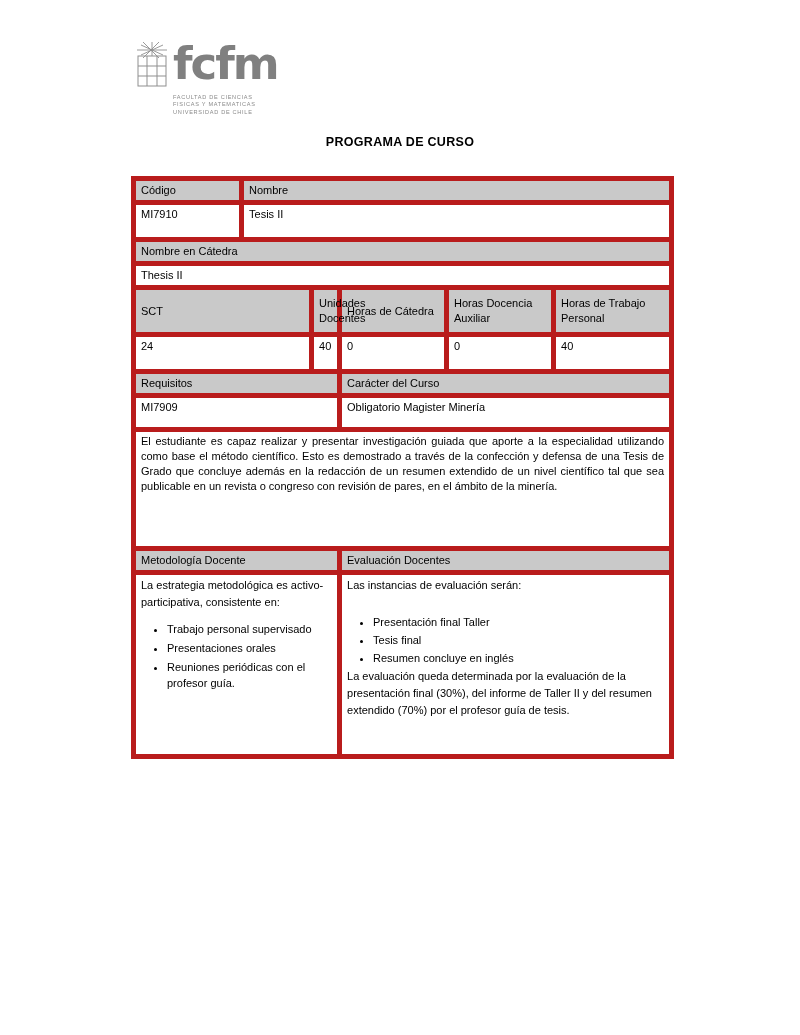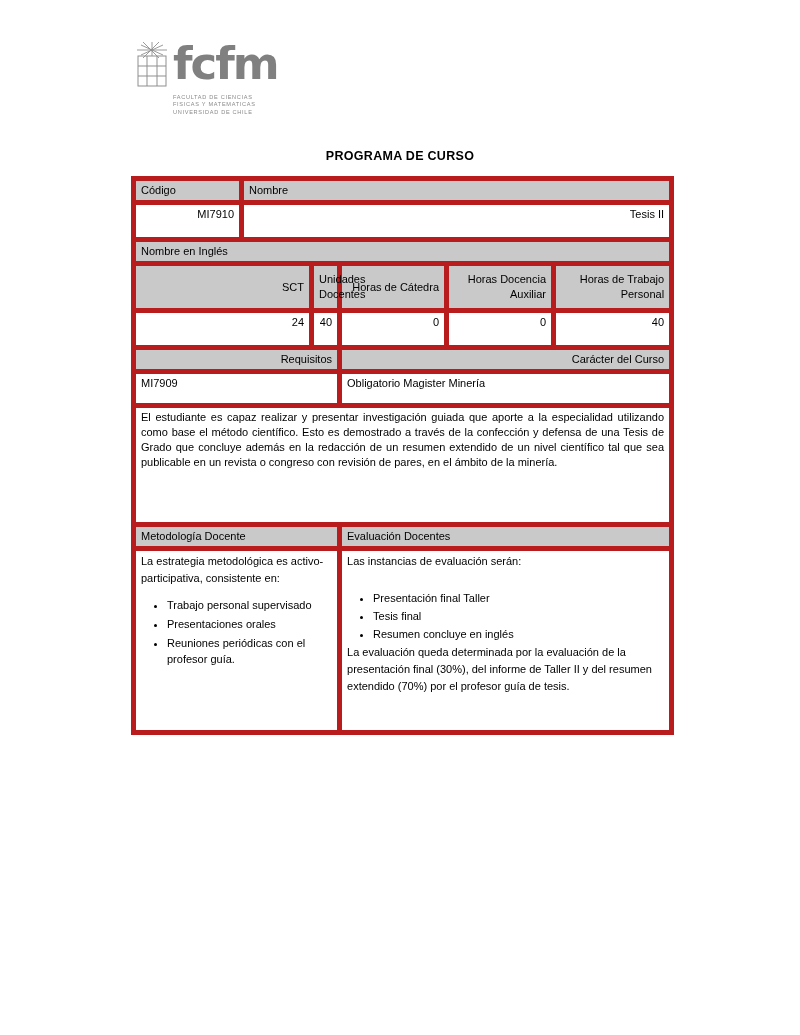--- a/index.html
+++ b/index.html
@@ -57,21 +57,21 @@
     letter-spacing: 0.7px;
     color: #8a8a8a;
     line-height: 7.4px;
     text-transform: uppercase;
   }
 
   
   .doc-title {
     position: absolute;
     left: 0;
-    top: 149px;
+    top: 135px;
     width: 800px;
     text-align: center;
     font-family: "Liberation Sans", sans-serif;
     font-size: 12.5px;
     font-weight: bold;
     letter-spacing: 0.3px;
   }
 
   
   .tbl {
@@ -86,21 +86,21 @@
   }
   .tbl td {
     border: 5px solid #b91c1c;
     padding: 2px 5px;
     vertical-align: top;
     line-height: 15px;
   }
   .hdr {
     background: #c9c9c9;
   }
-  .ctr { text-align: right; }
+  .ctr { text-align: left; }
   .just { text-align: justify; }
   .pad-cell { padding: 4px 6px 6px 6px; }
 
   ul.bullets {
     margin: 10px 0 4px 0;
     padding-left: 26px;
   }
   ul.bullets li {
     margin-bottom: 3px;
     line-height: 16px;
@@ -168,23 +168,26 @@
       <td class="hdr" colspan="2">Código</td>
       <td class="hdr" colspan="5">Nombre</td>
     </tr>
 
     <tr>
       <td class="ctr" colspan="2" style="height:28px">MI7910</td>
       <td class="ctr" colspan="5">Tesis II</td>
     </tr>
 
     <tr>
-      <td class="hdr" colspan="7">Nombre en Inglés</td>
-    </tr>
-
+      <td class="hdr" colspan="7">Nombre en Cátedra</td>
+    </tr>
+
+    <tr>
+      <td colspan="7">Thesis II</td>
+    </tr>
 
     <tr>
       <td class="hdr ctr" colspan="3" style="height:38px; vertical-align:middle">SCT</td>
       <td class="hdr ctr" colspan="1" style="vertical-align:middle">Unidades Docentes</td>
       <td class="hdr ctr" style="vertical-align:middle">Horas de Cátedra</td>
       <td class="hdr ctr" style="vertical-align:middle">Horas Docencia Auxiliar</td>
       <td class="hdr ctr" style="vertical-align:middle">Horas de Trabajo Personal</td>
     </tr>
 
     <tr>

